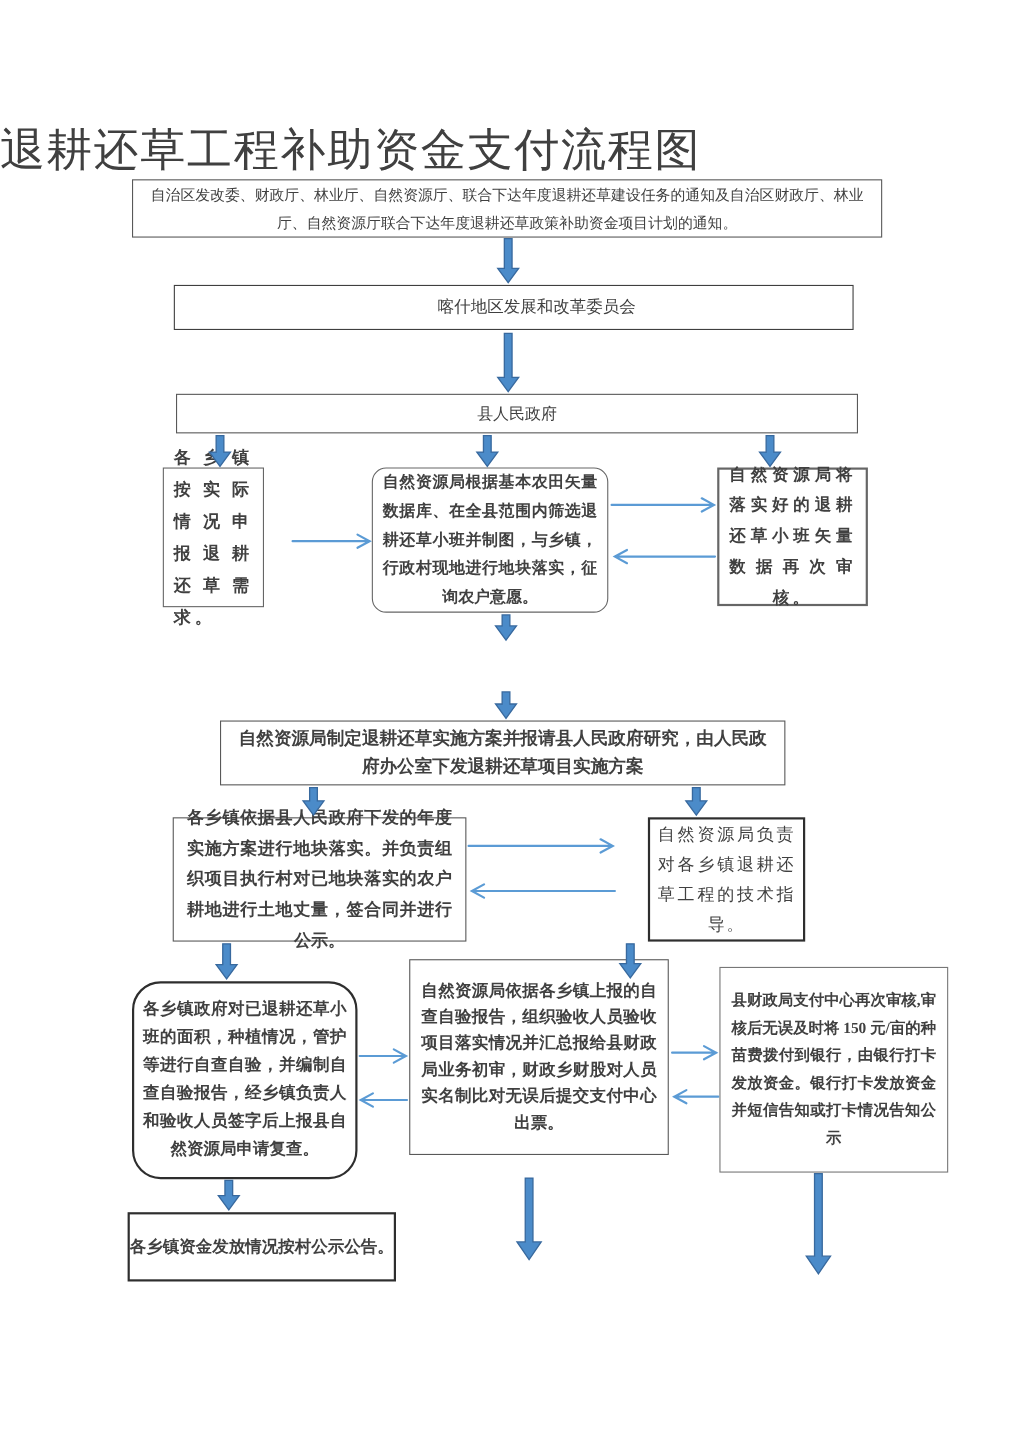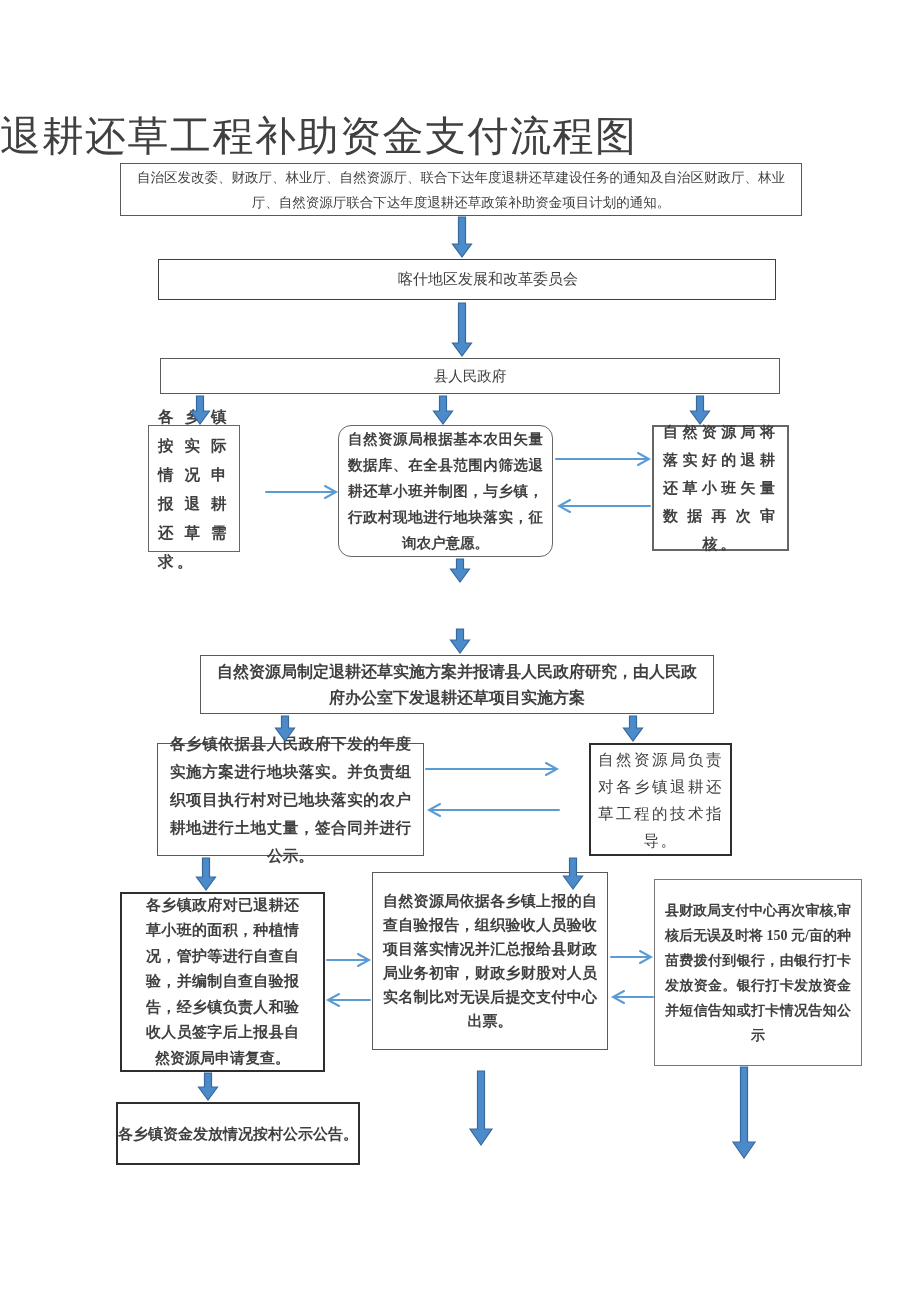--- a/index.html
+++ b/index.html
@@ -21,21 +21,21 @@
   .n-a{left:120px;top:163px;width:682px;height:53px;font-size:13.5px;line-height:25px;border-width:1.3px;padding:1px 10px;}
   .n-b{left:158px;top:259px;width:618px;height:41px;font-size:15px;border-color:#3f3f3f;padding-left:42px;}
   .n-c{left:160px;top:358px;width:620px;height:36px;font-size:14.5px;}
   .n-d{left:148px;top:425px;width:92px;height:127px;font-size:15.5px;font-weight:700;line-height:29px;letter-spacing:3.5px;padding:4px 9px;text-align:justify;text-align-last:left;border-color:#666;}
   .n-e{left:338px;top:425px;width:215px;height:132px;font-size:14.5px;font-weight:700;line-height:26px;padding:4px 9px;border-color:#666;border-radius:13px;}
   .n-f{left:652px;top:425px;width:137px;height:126px;font-size:15px;font-weight:700;line-height:28px;letter-spacing:3px;padding:4px 9px;border-width:2px;border-color:#666;}
   .n-g{left:224px;top:583px;width:472px;height:44px;font-size:15px;font-weight:700;}
   .n-h{left:200px;top:655px;width:514px;height:59px;font-size:16px;font-weight:700;line-height:26px;padding:18px 12px;}
   .n-i{left:157px;top:743px;width:267px;height:113px;font-size:15.5px;font-weight:700;line-height:28px;padding:2px 12px;}
   .n-j{left:561px;top:743px;width:143px;height:113px;font-size:15.5px;font-weight:400;line-height:27px;letter-spacing:1.5px;padding:2px 7px;border-width:2px;border-color:#2e2e2e;margin-left:28px;}
-  .n-k{left:120px;top:892px;width:205px;height:180px;font-size:15px;font-weight:700;line-height:25.5px;padding:2px 24px;border-width:2px;border-color:#2e2e2e;}
+  .n-k{left:120px;top:892px;width:205px;height:180px;font-size:15px;font-weight:700;line-height:25.5px;padding:2px 8px;border-width:2px;border-color:#2e2e2e;border-radius:26px;}
   .n-l{left:372px;top:872px;width:236px;height:178px;font-size:15px;font-weight:700;line-height:24px;padding:2px 10px;}
   .n-m{left:654px;top:879px;width:208px;height:187px;font-size:14px;font-weight:700;line-height:25px;padding:2px 10px;border-color:#777;}
   .n-n{left:116px;top:1102px;width:244px;height:63px;font-size:15px;font-weight:700;line-height:26px;border-width:2px;border-color:#2e2e2e;}
   .overlay{position:absolute;left:0;top:0;width:920px;height:1301px;pointer-events:none;}
   .thick{fill:#4b8bc9;stroke:#38699e;stroke-width:1.2;}
   .thin{fill:none;stroke:#5b9bd5;stroke-width:2;stroke-linecap:round;stroke-linejoin:miter;}
 </style>
 </head>
 <body>
 

